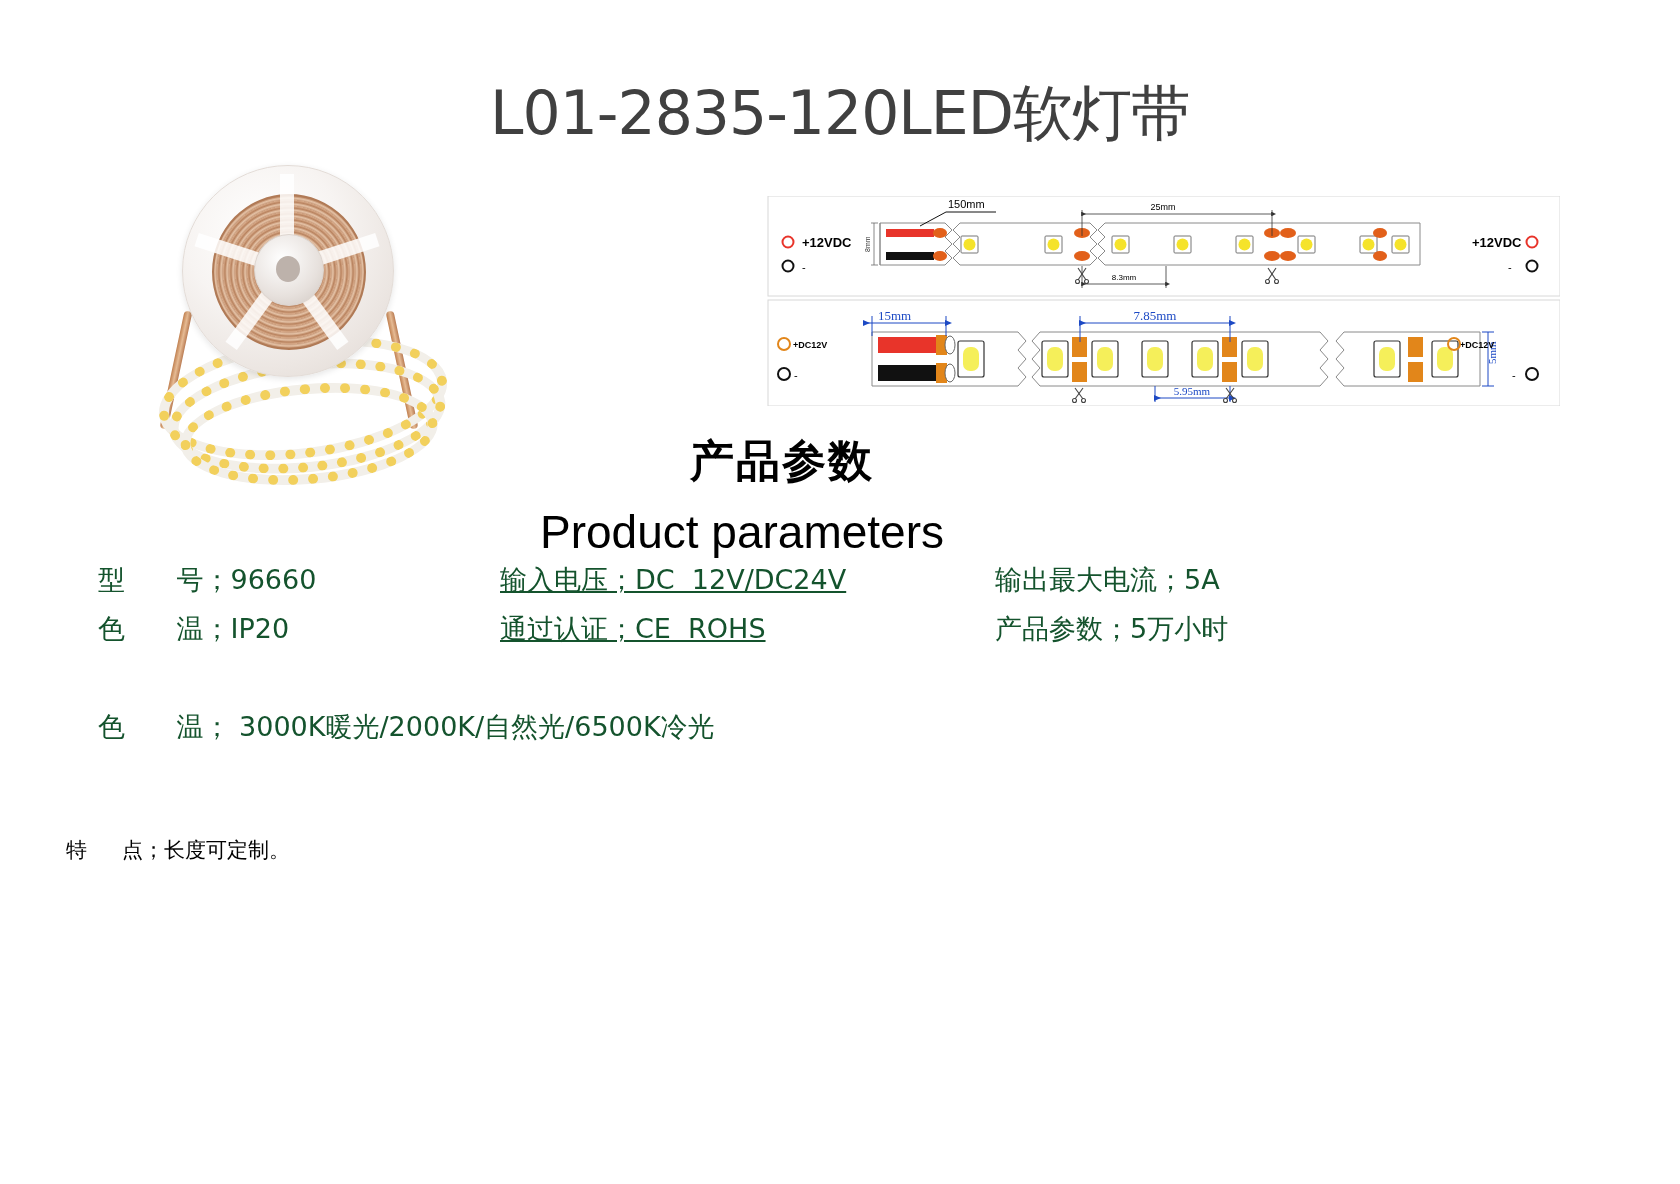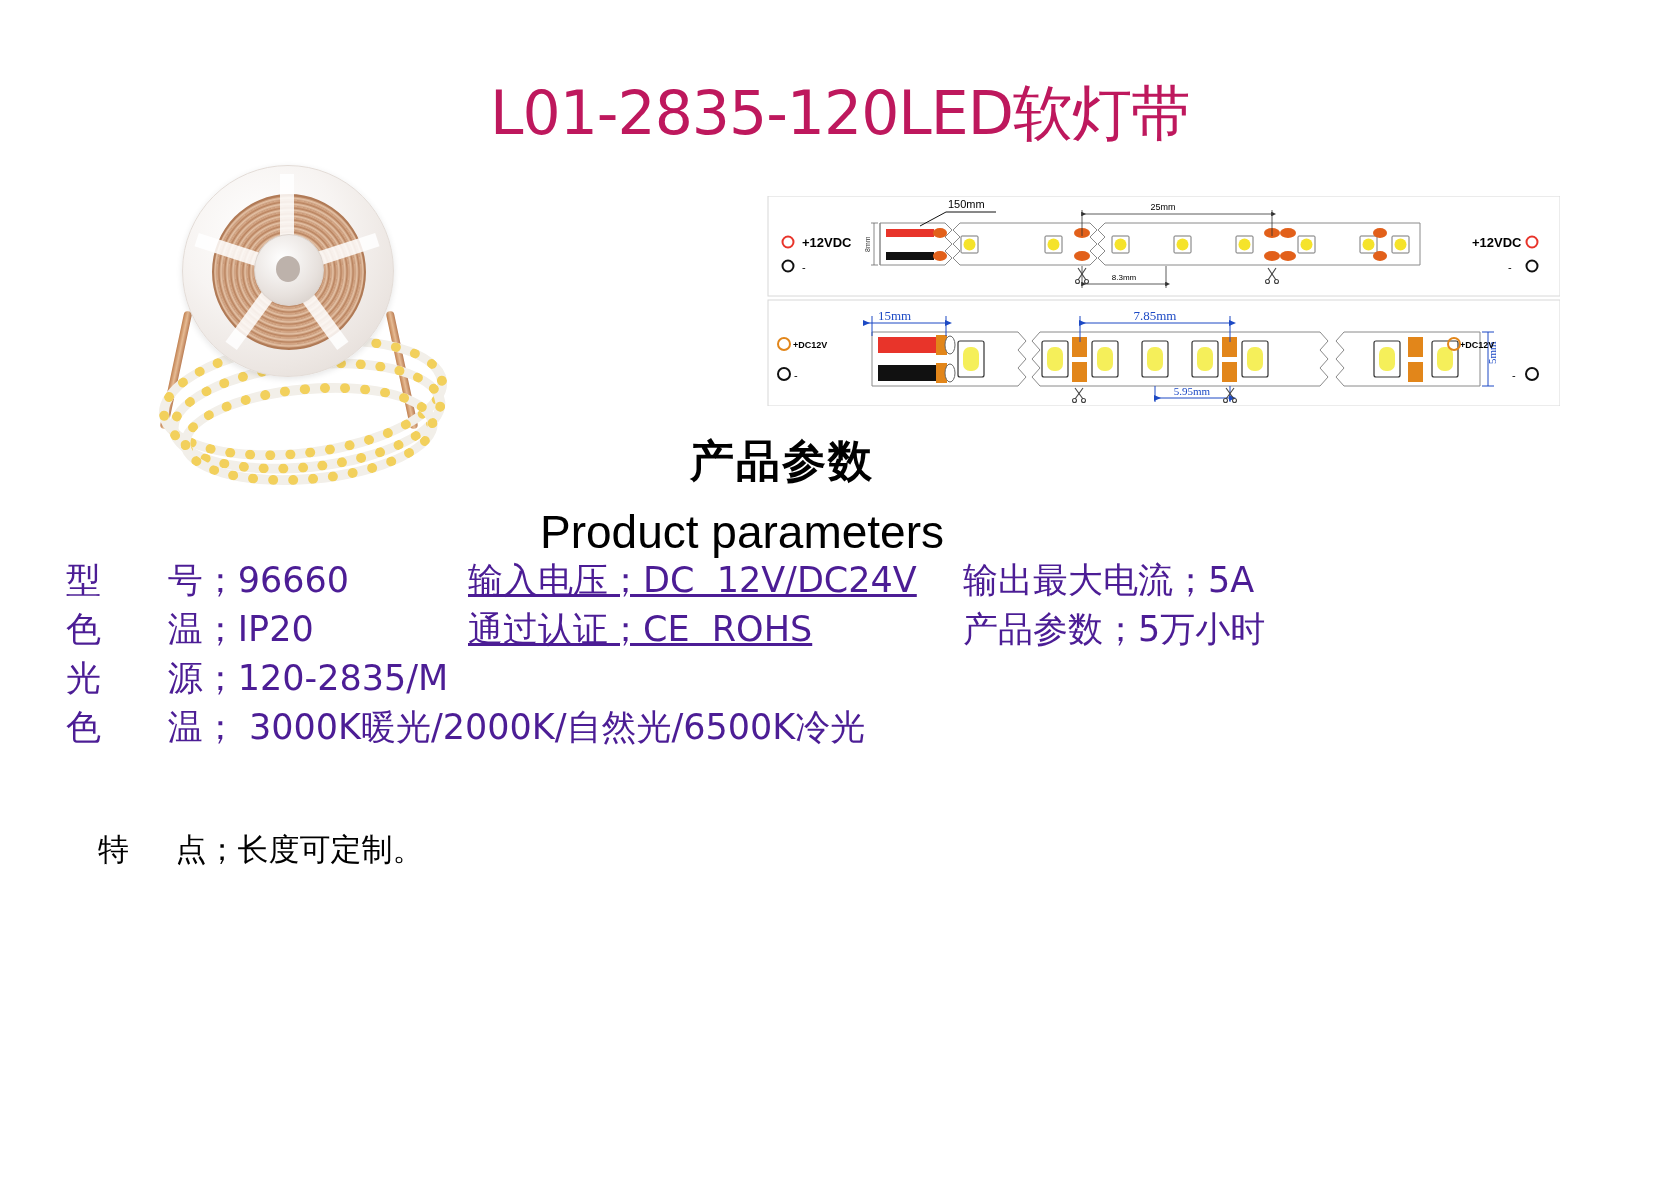--- a/index.html
+++ b/index.html
@@ -19,21 +19,21 @@
   
   #page-title {
     position: absolute;
     top: 34px;
     left: 0;
     width: 1680px;
     text-align: center;
     font-size: 60px;
     font-weight: 400;
     letter-spacing: -1px;
-    color: #be185d;
+    color: #404040;
     font-family: "DejaVu Sans", "Liberation Sans", sans-serif;
   }
 
   
   #product-photo {
     position: absolute;
     left: 150px;
     top: 160px;
     width: 340px;
     height: 330px;
@@ -156,39 +156,39 @@
     top: 563px;
     width: 1680px;
     height: 250px;
   }
   .spec-row {
     position: relative;
     height: 49px;
   }
   .spec-cell {
     position: absolute;
-    font-size: 35px;
+    font-size: 27px;
     line-height: 34px;
     white-space: pre;
     font-family: "DejaVu Sans", "Liberation Sans", sans-serif;
-    color: #4c1d95;
+    color: #14532d;
+    margin-left: 32px;
   }
   .col-a { left: 66px; }
   .col-b { left: 468px; text-decoration: underline; }
   .col-c { left: 963px; text-align: center; }
 
   #features-line {
     position: absolute;
     left: 66px;
     top: 833px;
-    font-size: 31px;
+    font-size: 21px;
     line-height: 34px;
     white-space: pre;
-    font-family: Liberation Serif, serif;
-    margin-left: 32px;
+    font-family: Liberation Sans, sans-serif;
   }
 </style>
 </head>
 <body>
 
 <h1 id="page-title">L01-2835-120LED软灯带</h1>
 
 <div id="product-photo">
   <div class="copper-tail" id="tail1"></div>
   <div class="copper-tail" id="tail2"></div>
@@ -443,21 +443,20 @@
     <div class="spec-cell col-a">型      号；96660</div>
     <div class="spec-cell col-b">输入电压；DC  12V/DC24V</div>
     <div class="spec-cell col-c">输出最大电流；5A</div>
   </div>
   <div class="spec-row">
     <div class="spec-cell col-a">色      温；IP20</div>
     <div class="spec-cell col-b">通过认证；CE  ROHS</div>
     <div class="spec-cell col-c">产品参数；5万小时</div>
   </div>
   <div class="spec-row">
-    <div class="spec-cell col-a">光      源；120-2835/M</div>
     <div class="spec-cell col-c"></div>
   </div>
   <div class="spec-row">
     <div class="spec-cell col-a">色      温； 3000K暖光/2000K/自然光/6500K冷光</div>
   </div>
 </div>
 
 <div id="features-line">特      点；长度可定制。</div>
 
 </body></html>

